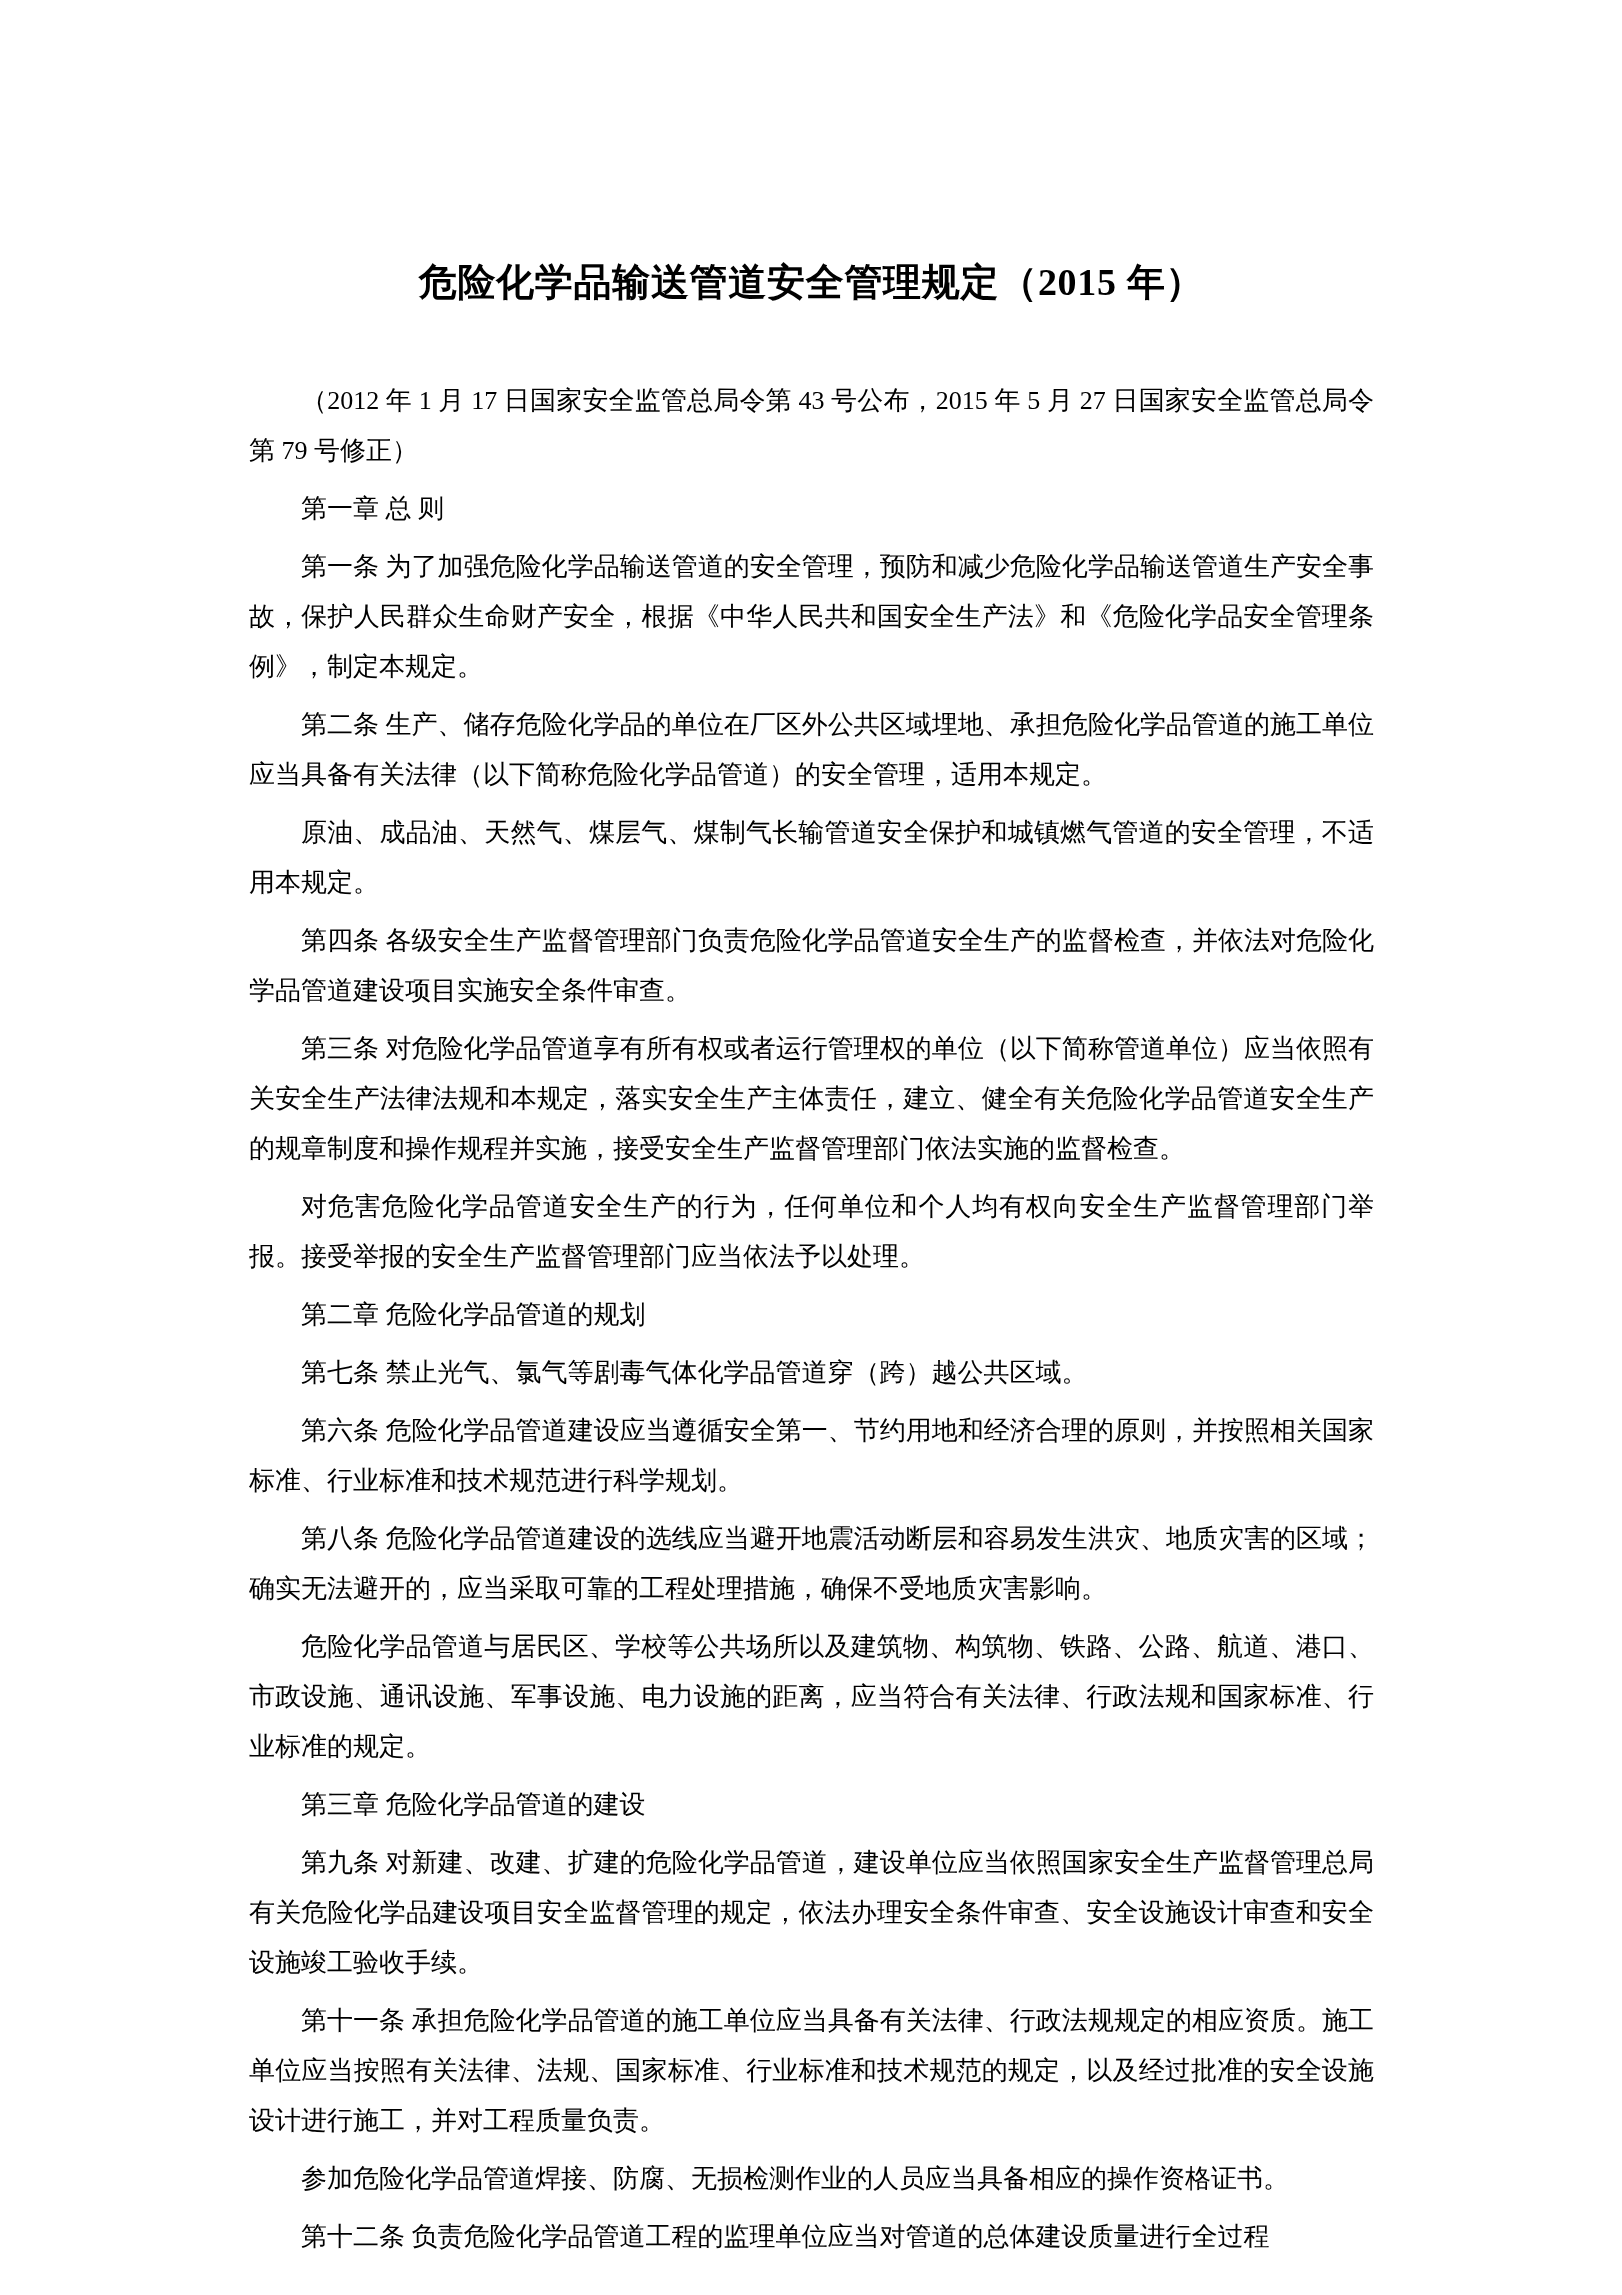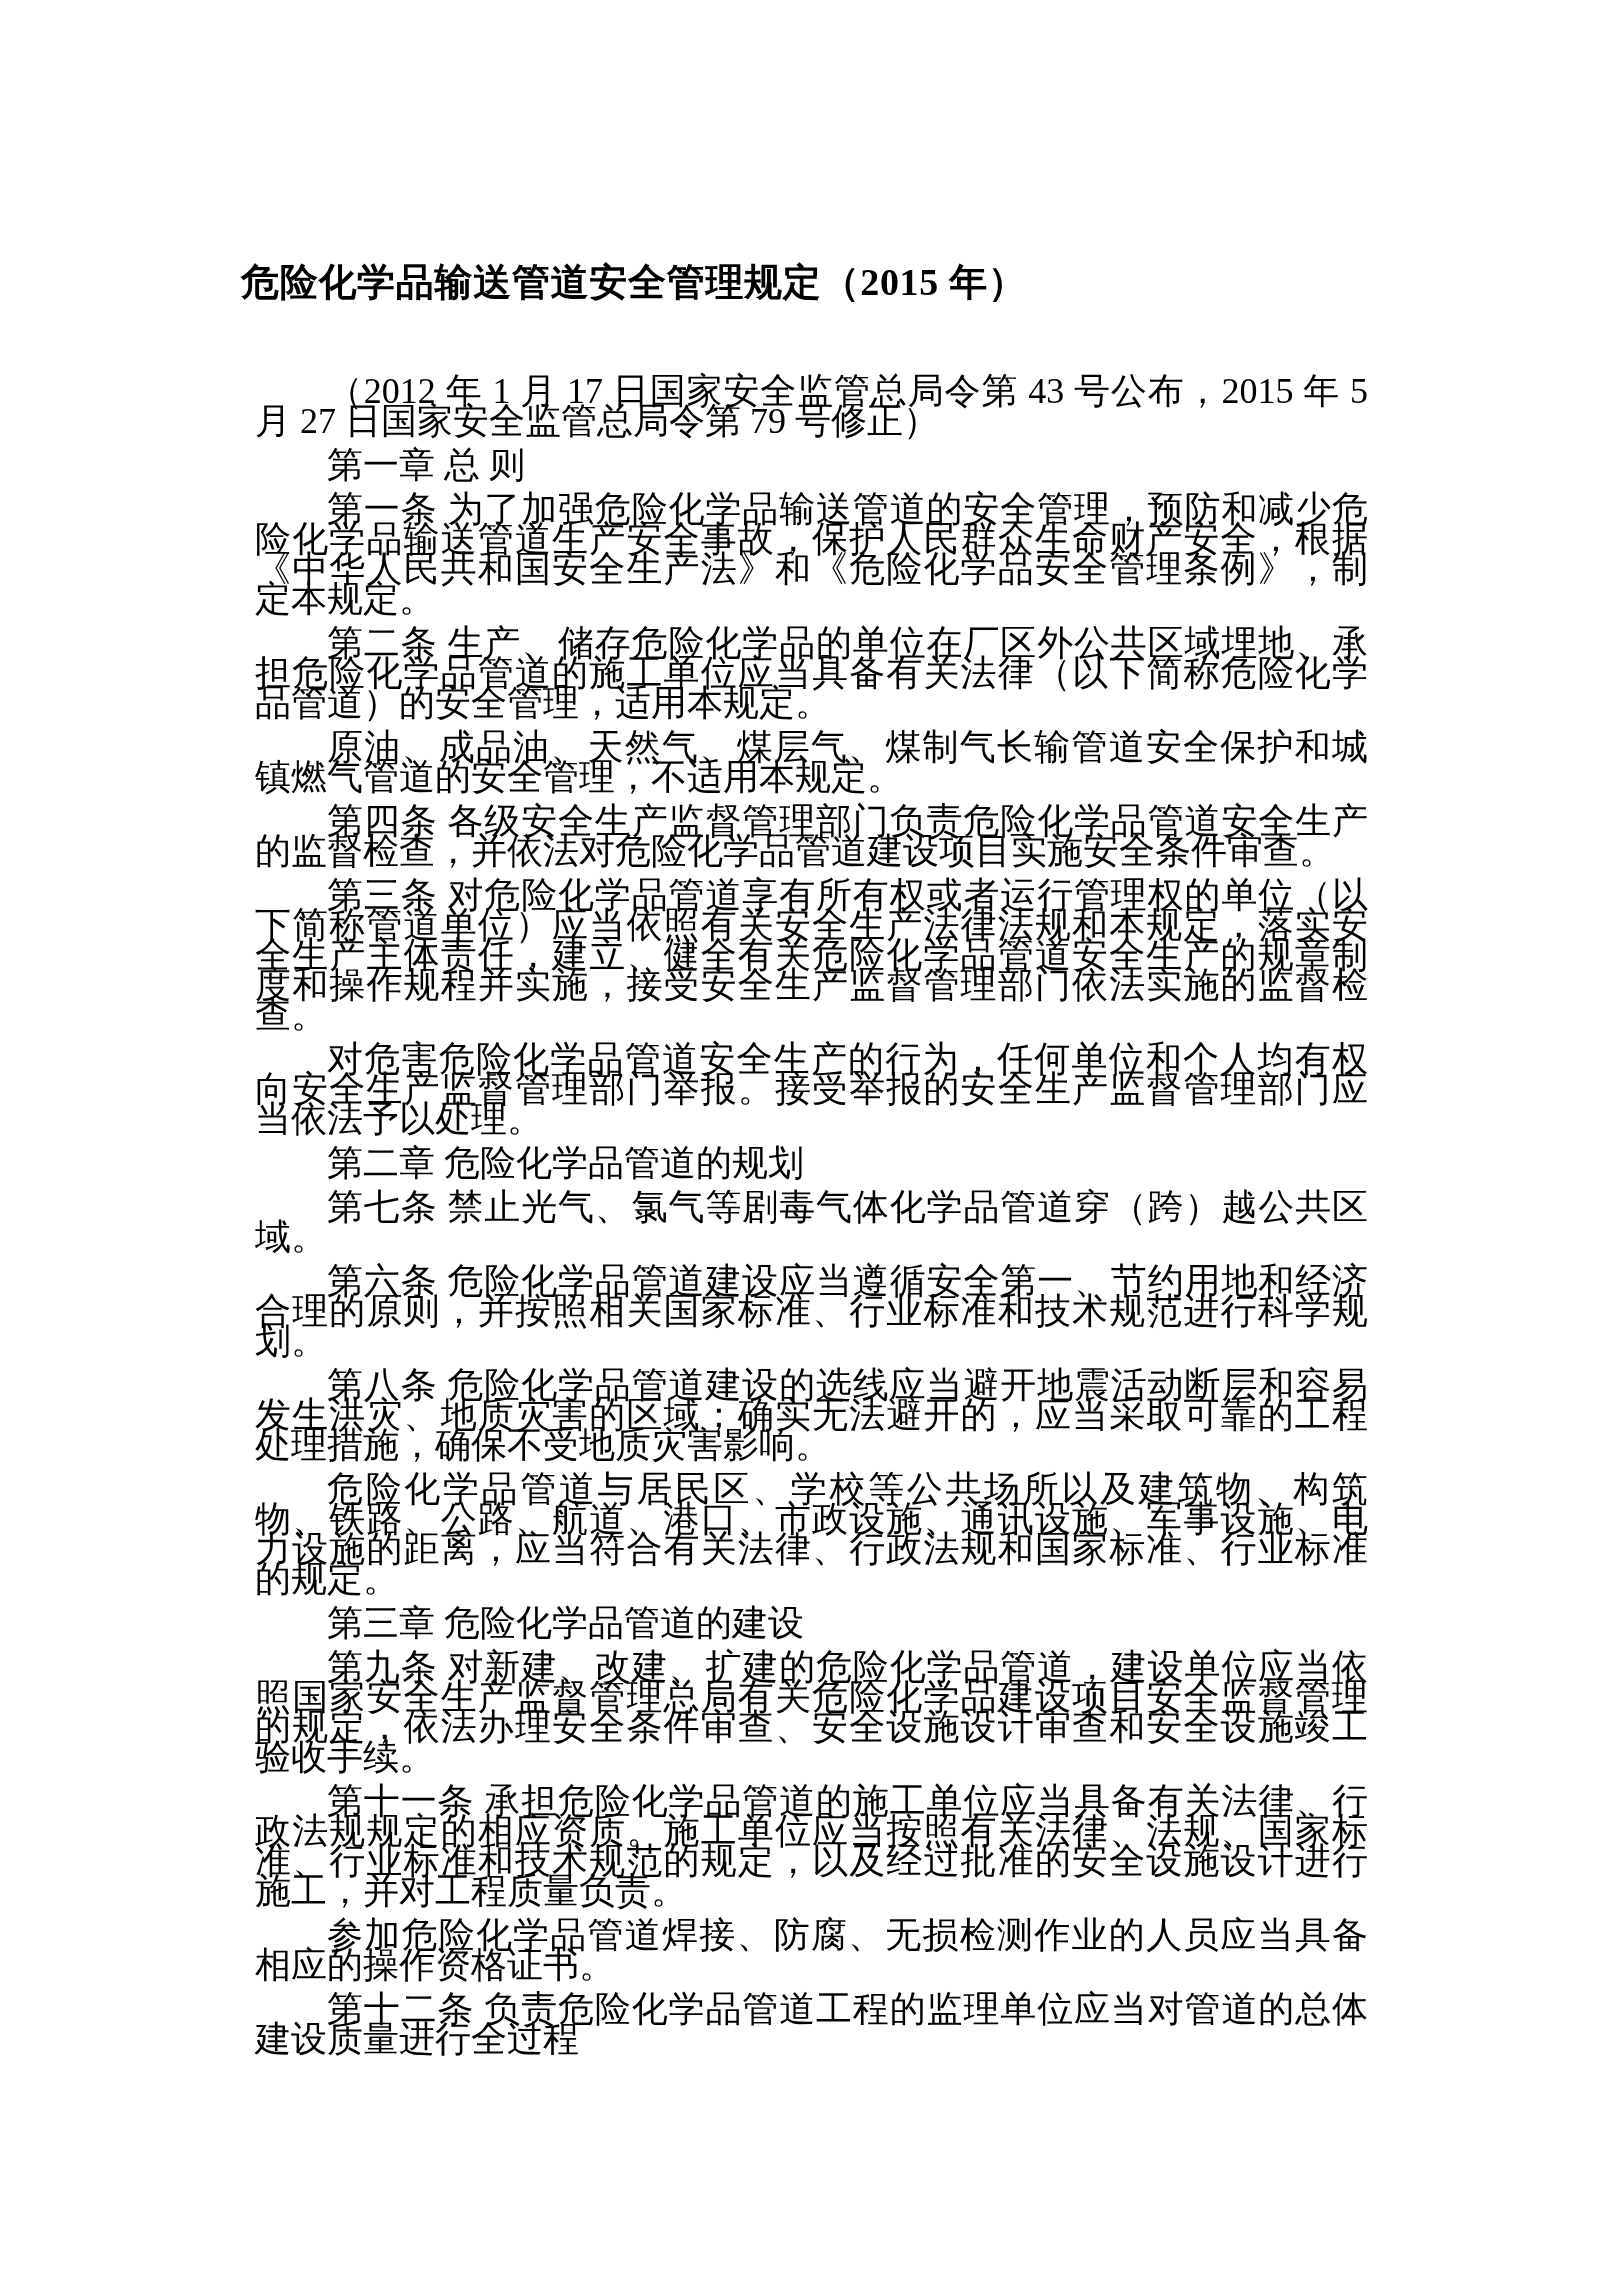--- a/index.html
+++ b/index.html
@@ -15,31 +15,31 @@
     box-sizing: border-box;
     padding: 263px 241px 0 241px;
     font-family: "Liberation Serif", "DejaVu Serif", serif;
     color: #000000;
     overflow: hidden;
   }
   .doc-title {
     font-size: 38px;
     font-weight: bold;
     line-height: 1.0;
-    text-align: left;
+    text-align: center;
     margin: 0 0 75px 0;
     letter-spacing: 0.7px;
   }
   .doc-body {
     width: 100%;
   }
   .para {
-    font-size: 36px;
-    line-height: 30px;
-    margin: 14px;
+    font-size: 26px;
+    line-height: 50px;
+    margin: 8px;
     padding: 0;
     text-align: justify;
     text-indent: 2em;
     word-break: break-all;
   }
 </style>
 </head>
 <body>
 
 <div class="page">

